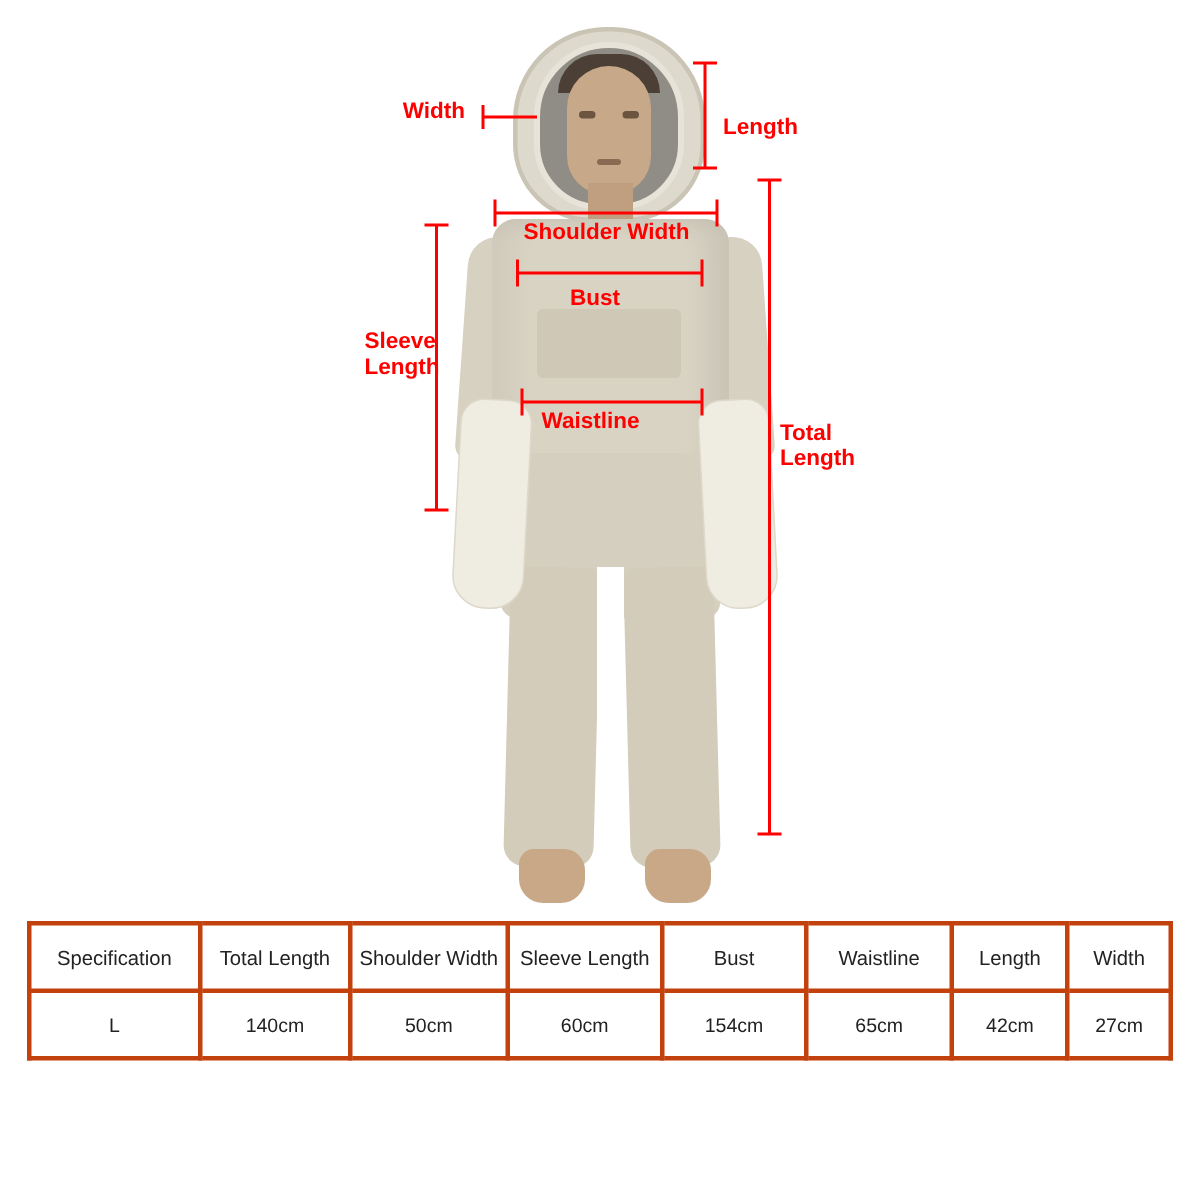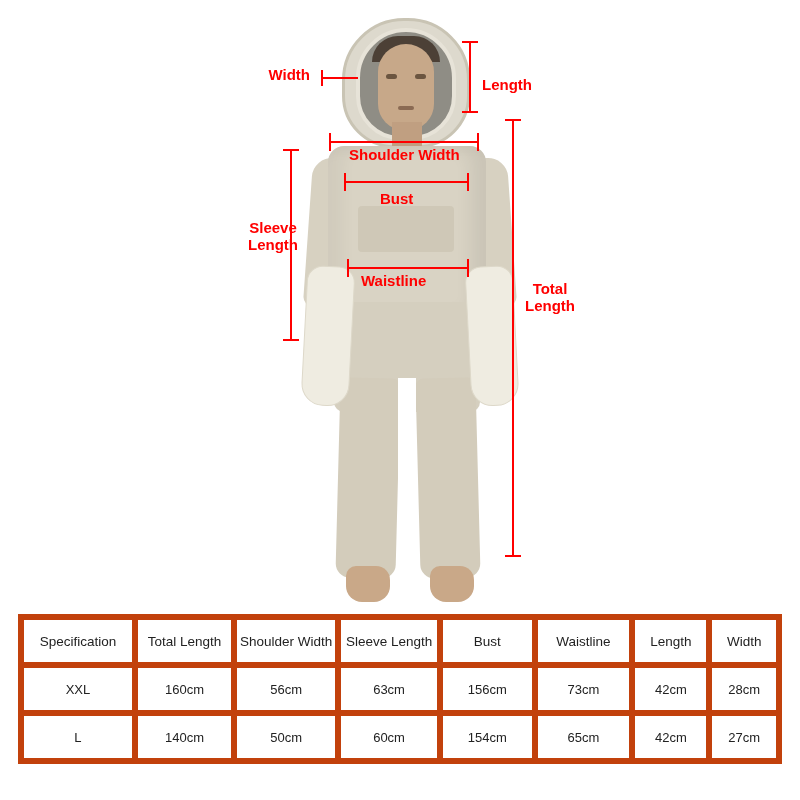--- a/index.html
+++ b/index.html
@@ -197,34 +197,34 @@
   }
   .lbl {
     position: absolute;
     color: #ff0000;
     font-size: 15px;
     font-weight: bold;
     white-space: pre;
     line-height: 17px;
     font-family: "Liberation Sans", sans-serif;
   }
-  .lbl.center { text-align: center; }
+  .lbl.center { }
 
   
   .spec-table {
     position: absolute;
     left: 18px;
     top: 614px;
     width: 764px;
     border-collapse: collapse;
     font-size: 13px;
     color: #222222;
   }
   .spec-table th, .spec-table td {
-    border: 6px solid #c2410c;
+    border: 3px solid #c2410c;
     text-align: center;
     padding: 0;
     height: 42px;
     font-weight: normal;
     font-family: "Liberation Sans", sans-serif;
   }
   .spec-table th { font-size: 13.5px; }
   .spec-table td.sizecol { }
 </style>
 </head>
@@ -312,30 +312,20 @@
         <th style="width:108px;">Shoulder Width</th>
         <th style="width:108px;">Sleeve Length</th>
         <th style="width:100px;">Bust</th>
         <th style="width:100px;">Waistline</th>
         <th style="width:78px;">Length</th>
         <th style="width:70px;">Width</th>
       </tr>
     </thead>
     <tbody>
       <tr>
-        <td class="sizecol">XXL</td>
-        <td>160cm</td>
-        <td>56cm</td>
-        <td>63cm</td>
-        <td>156cm</td>
-        <td>73cm</td>
-        <td>42cm</td>
-        <td>28cm</td>
-      </tr>
-      <tr>
         <td class="sizecol">L</td>
         <td>140cm</td>
         <td>50cm</td>
         <td>60cm</td>
         <td>154cm</td>
         <td>65cm</td>
         <td>42cm</td>
         <td>27cm</td>
       </tr>
     </tbody>

